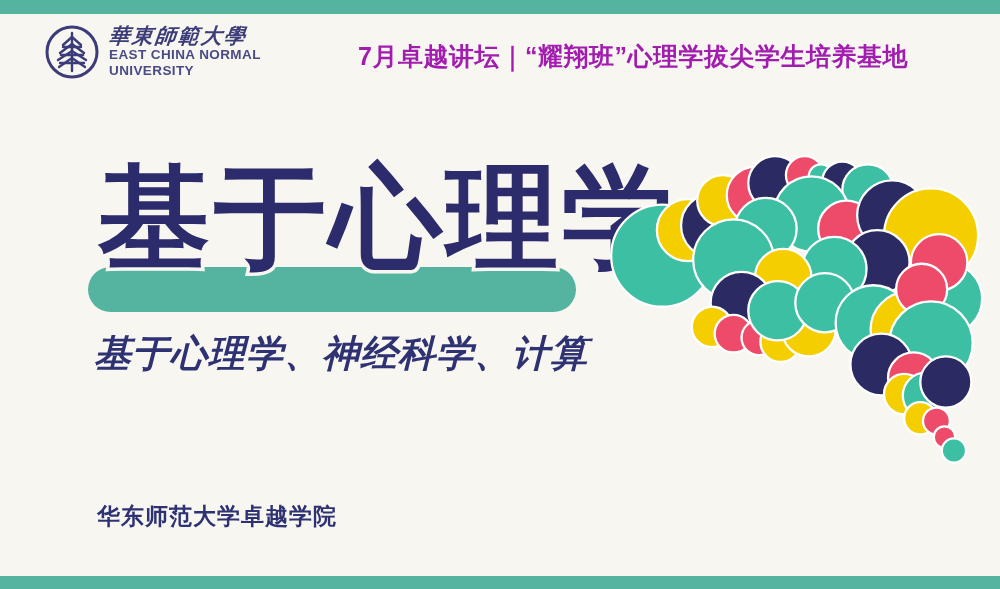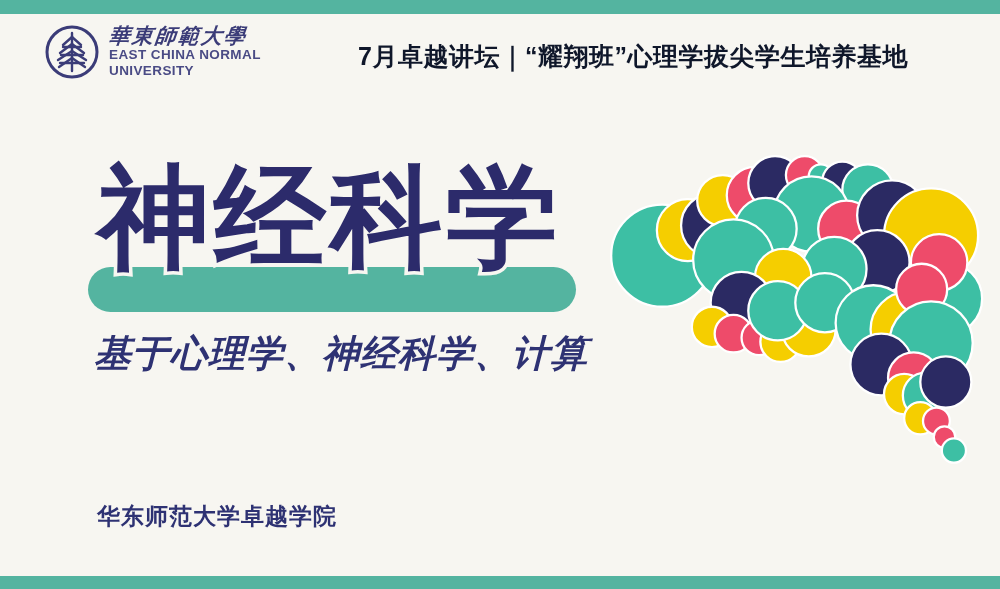--- a/index.html
+++ b/index.html
@@ -71,21 +71,21 @@
     margin-top: 0;
     max-width: 160px;
     white-space: normal;
   }
   #header-title {
     position: absolute;
     left: 358px;
     top: 26px;
     font-size: 25px;
     font-weight: bold;
-    color: #0f172a;
+    color: #a21caf;
     letter-spacing: 0.5px;
     white-space: nowrap;
   }
 
   
   #title-wrap {
     position: absolute;
     left: 88px;
     top: 155px;
     width: 620px;
@@ -186,21 +186,21 @@
         <div id="logo-cn">華東師範大學</div>
         <div id="logo-en">EAST CHINA NORMAL UNIVERSITY</div>
       </div>
     </div>
 
     <div id="header-title">7月卓越讲坛｜“耀翔班”心理学拔尖学生培养基地</div>
   </div>
 
   <div id="title-wrap">
     <div id="title-underline"></div>
-    <div id="main-title">神经科学</div>
+    <div id="main-title">基于心理学</div>
   </div>
 
   <div id="subtitle">
     <span class="sub-line">基于心理学、神经科学、计算</span>
   </div>
 
   <div id="footer">
     <div id="footer-org">华东师范大学卓越学院</div>
   </div>
 

